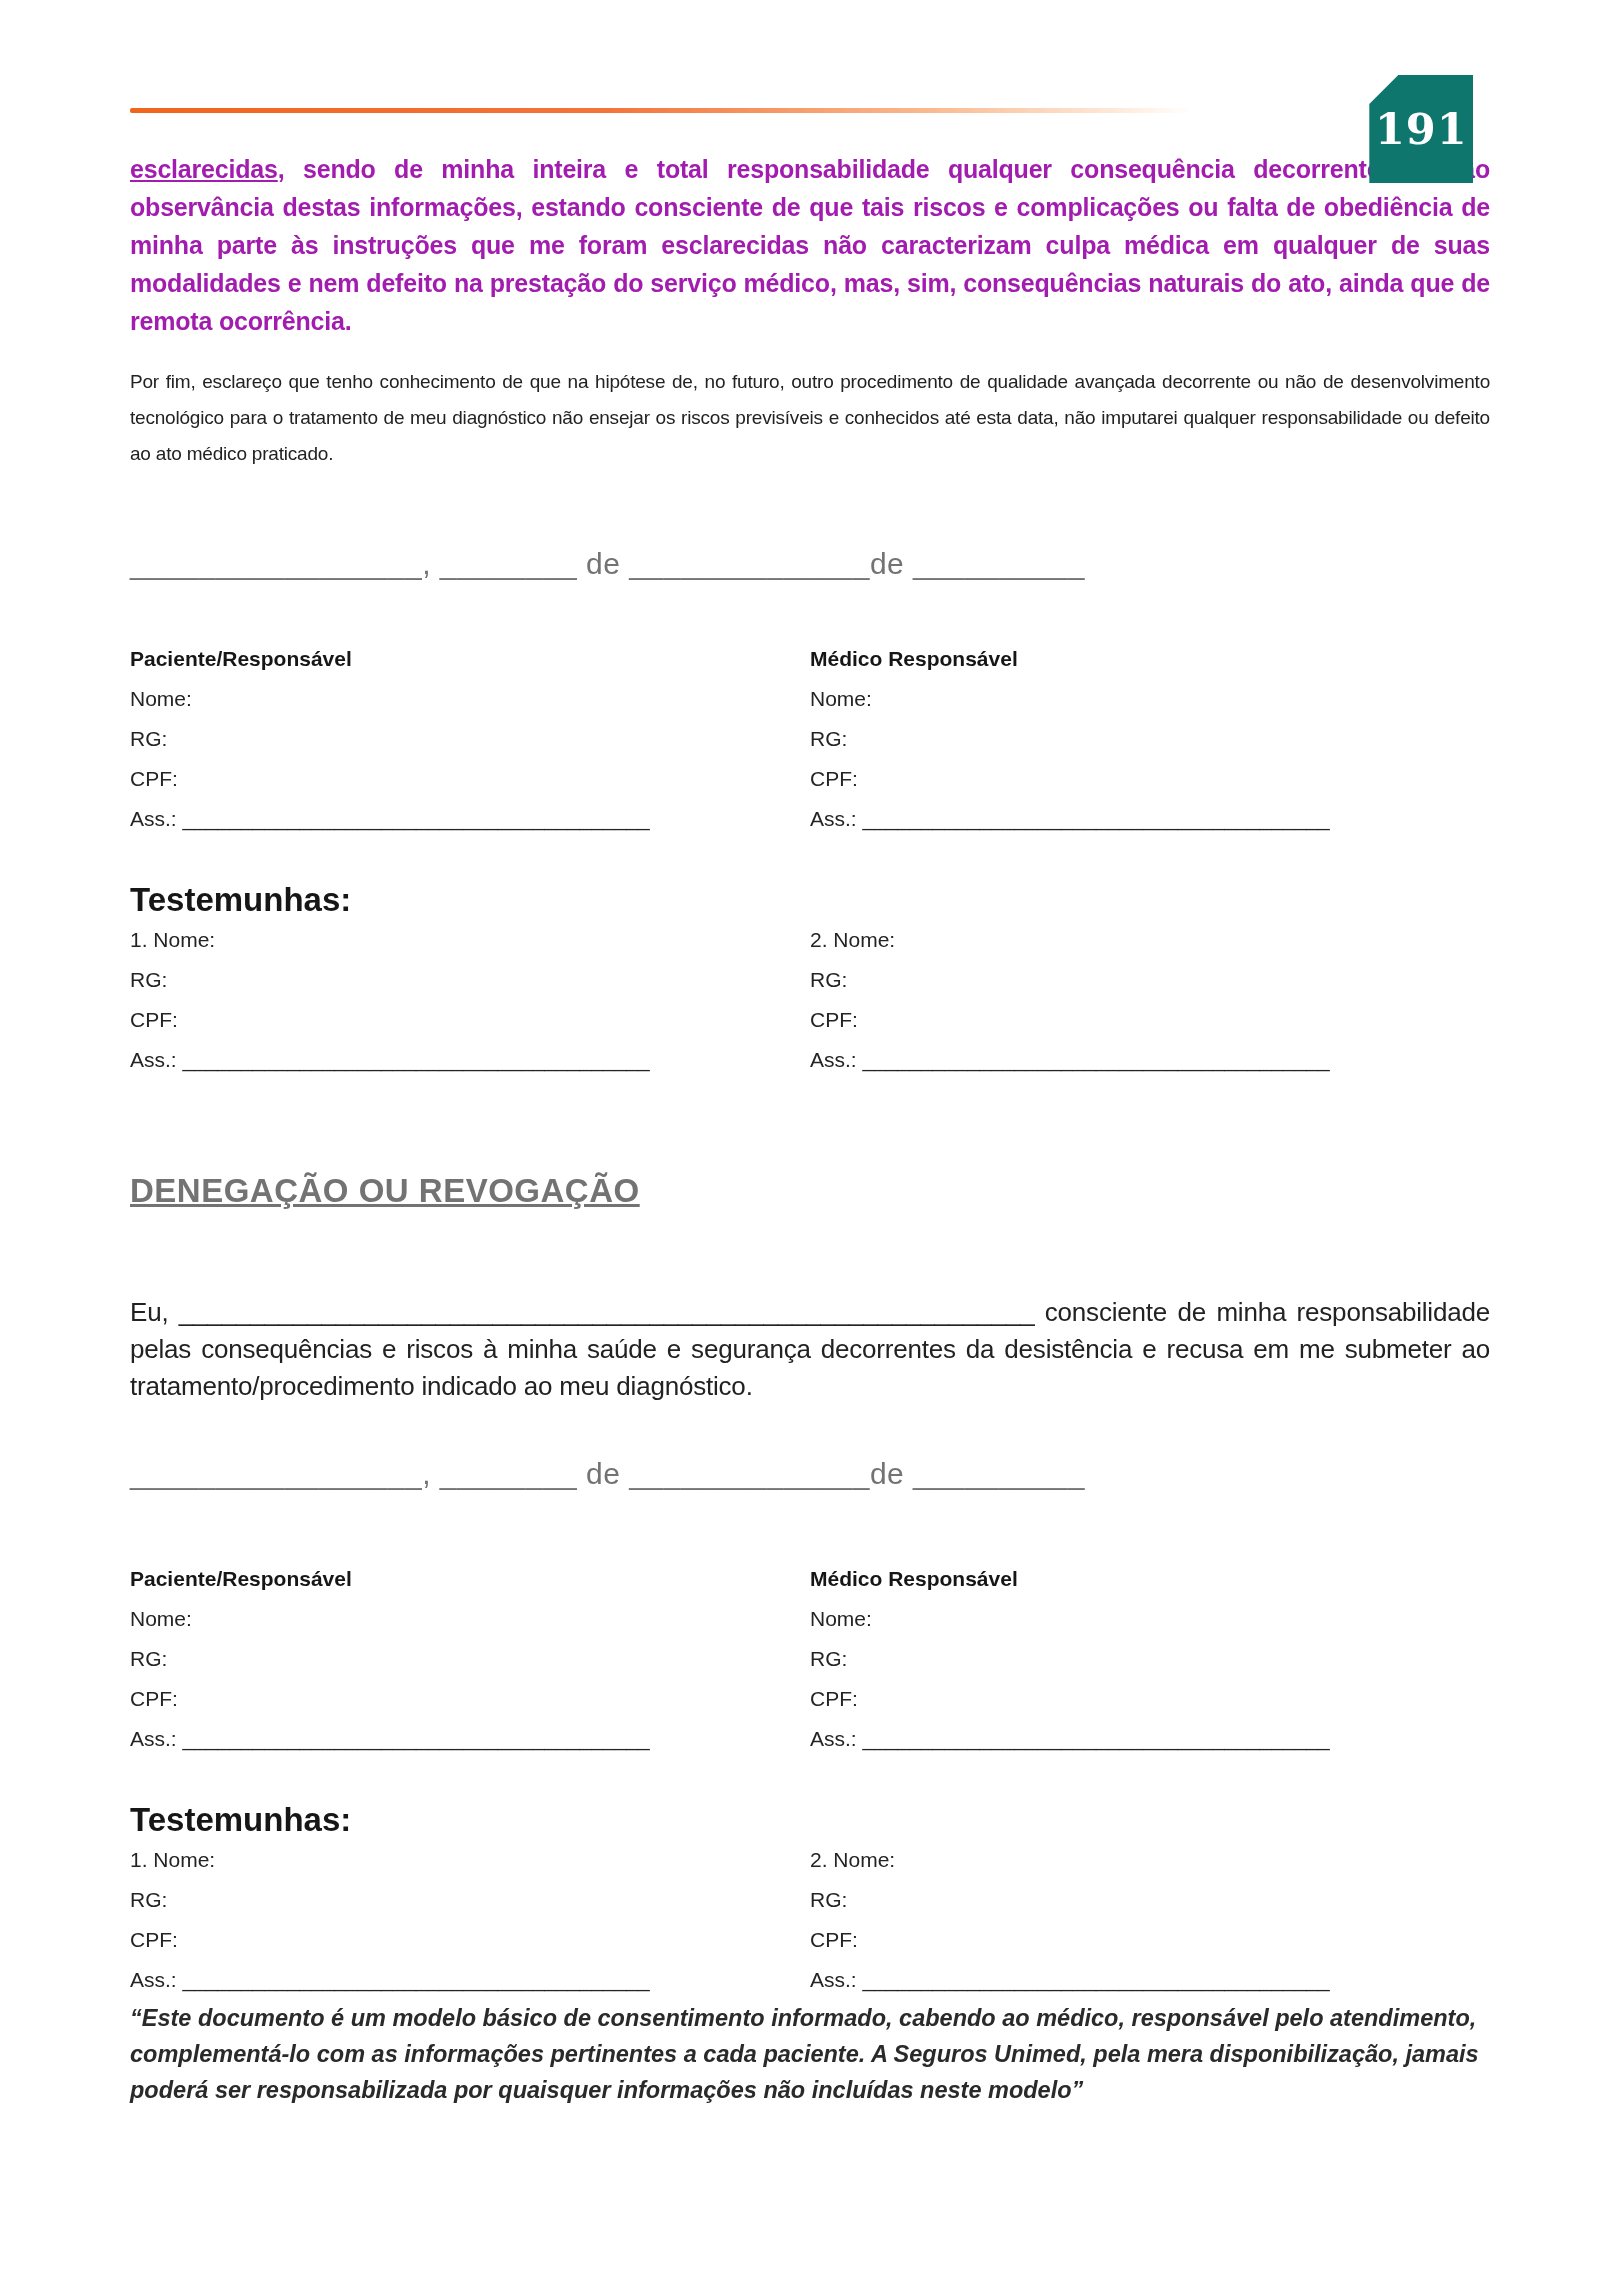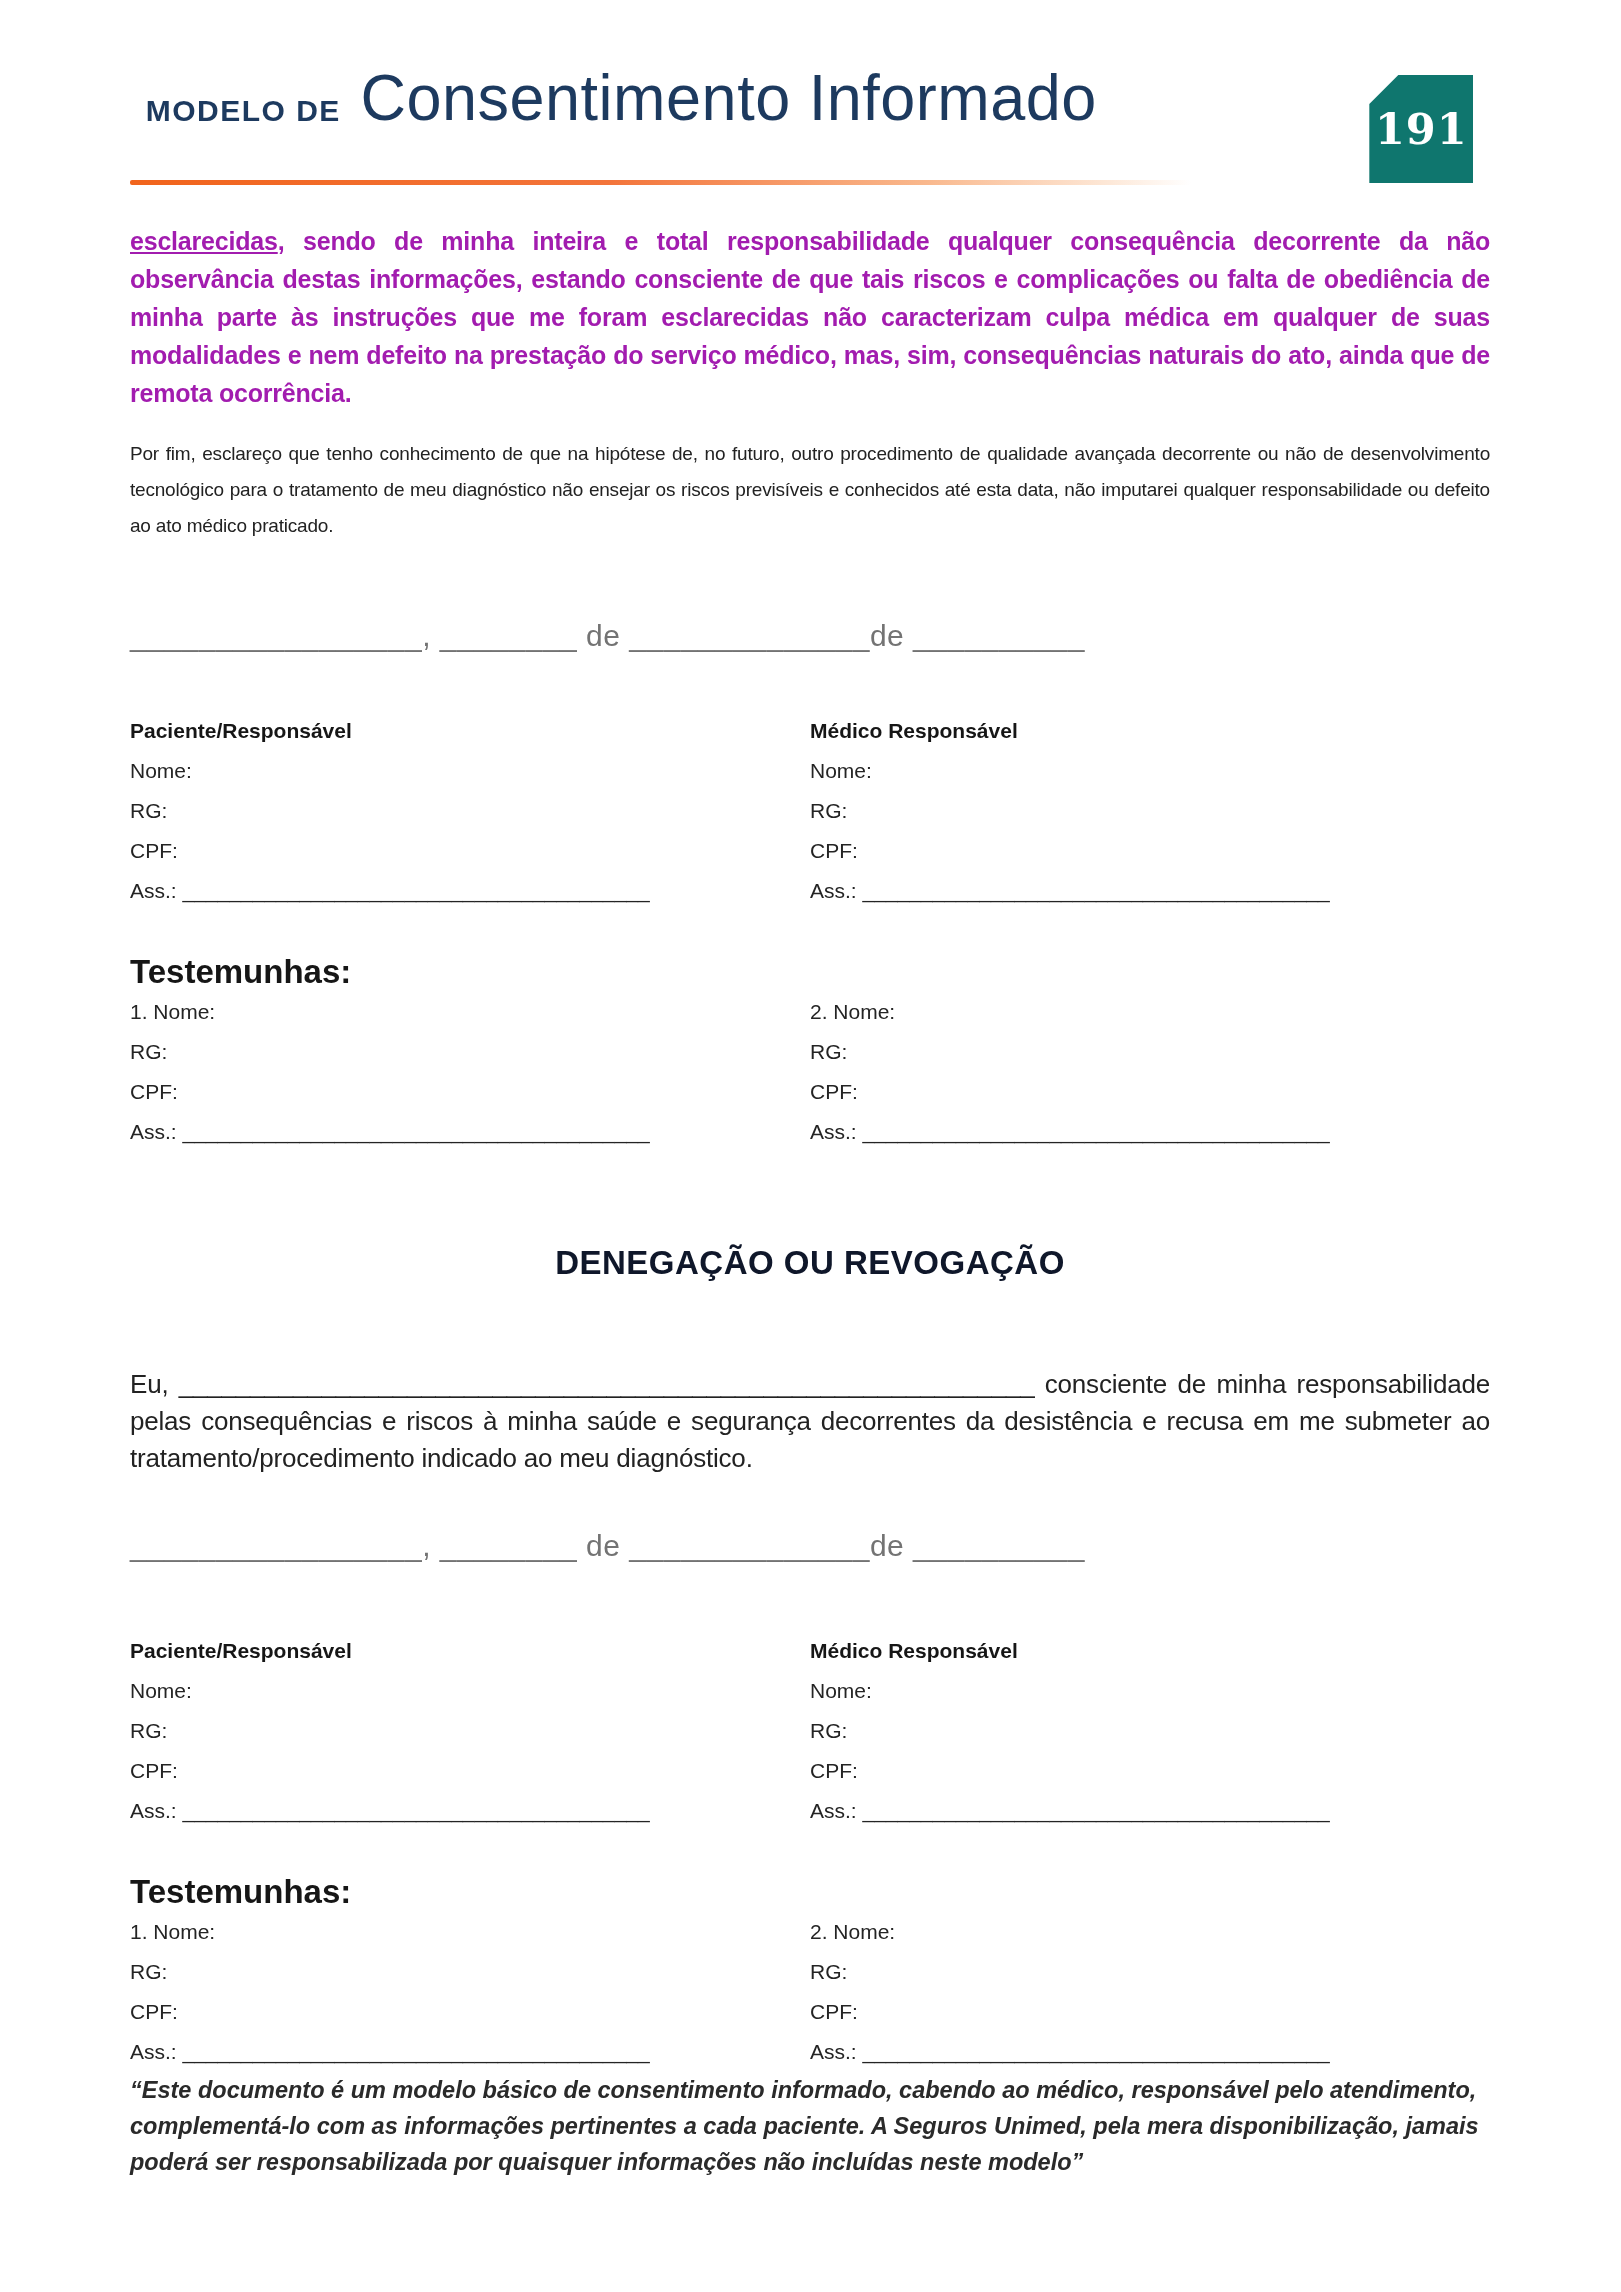--- a/index.html
+++ b/index.html
@@ -55,46 +55,42 @@
     font-size:21px; color:#242424;
   }
   .sig-grid.first-block { margin-top:59px; }
   .sig-grid .col { white-space:nowrap; overflow:hidden; }
   .sig-grid .head { font-weight:bold; line-height:41px; color:#161616; }
   .sig-grid .row { line-height:40px; }
   .wit-title { margin-top:40px; font-weight:bold; font-size:33px; line-height:41px; color:#161616; }
 
   
   .rev-heading {
-    margin-top:92px; text-align:center;
-    color:#0f172a; font-weight:bold; font-size:33px; letter-spacing:0.5px;
+    margin-top:92px; 
+    color:#737373; font-weight:bold; font-size:33px; letter-spacing:0.5px;text-decoration:underline;
   }
   .rev-statement {
     margin-top:84px; font-size:26px; line-height:37px;
     text-align:justify; letter-spacing:-0.2px; color:#222222;
   }
   .dateline.second { margin-top:53px; }
   .sig-grid.second-block { margin-top:69px; }
 
   
   .footer-note {
     font-size:23.5px; line-height:36px;
     font-weight:bold; font-style:italic; color:#2a2a2a;
   }
 </style>
 </head>
 <body>
 
 <div class="content">
 
   <div class="header">
-    <div class="title-line">
-      <span class="kicker">MODELO DE</span>
-      <span class="big-title">Consentimento Informado</span>
-    </div>
     <div class="rule"></div>
     <div class="pagebox">
       <span>191</span>
     </div>
   </div>
 
   <p class="p-bold"><span class="lead">esclarecidas</span><span>, sendo de minha inteira e total responsabilidade qualquer consequência decor­rente da não observância destas informações, estando consciente de que tais riscos e com­plicações ou falta de obediência de minha parte às instruções que me foram esclarecidas não caracterizam culpa médica em qualquer de suas modalidades e nem defeito na prestação do serviço médico, mas, sim, consequências naturais do ato, ainda que de remota ocorrência.</span></p>
 
   <p class="p-reg">Por fim, esclareço que tenho conhecimento de que na hipótese de, no futuro, outro procedimento de qual­idade avançada decorrente ou não de desenvolvimento tecnológico para o tratamento de meu diagnóstico não ensejar os riscos previsíveis e conhecidos até esta data, não imputarei qualquer responsabilidade ou defeito ao ato médico praticado.</p>
 

